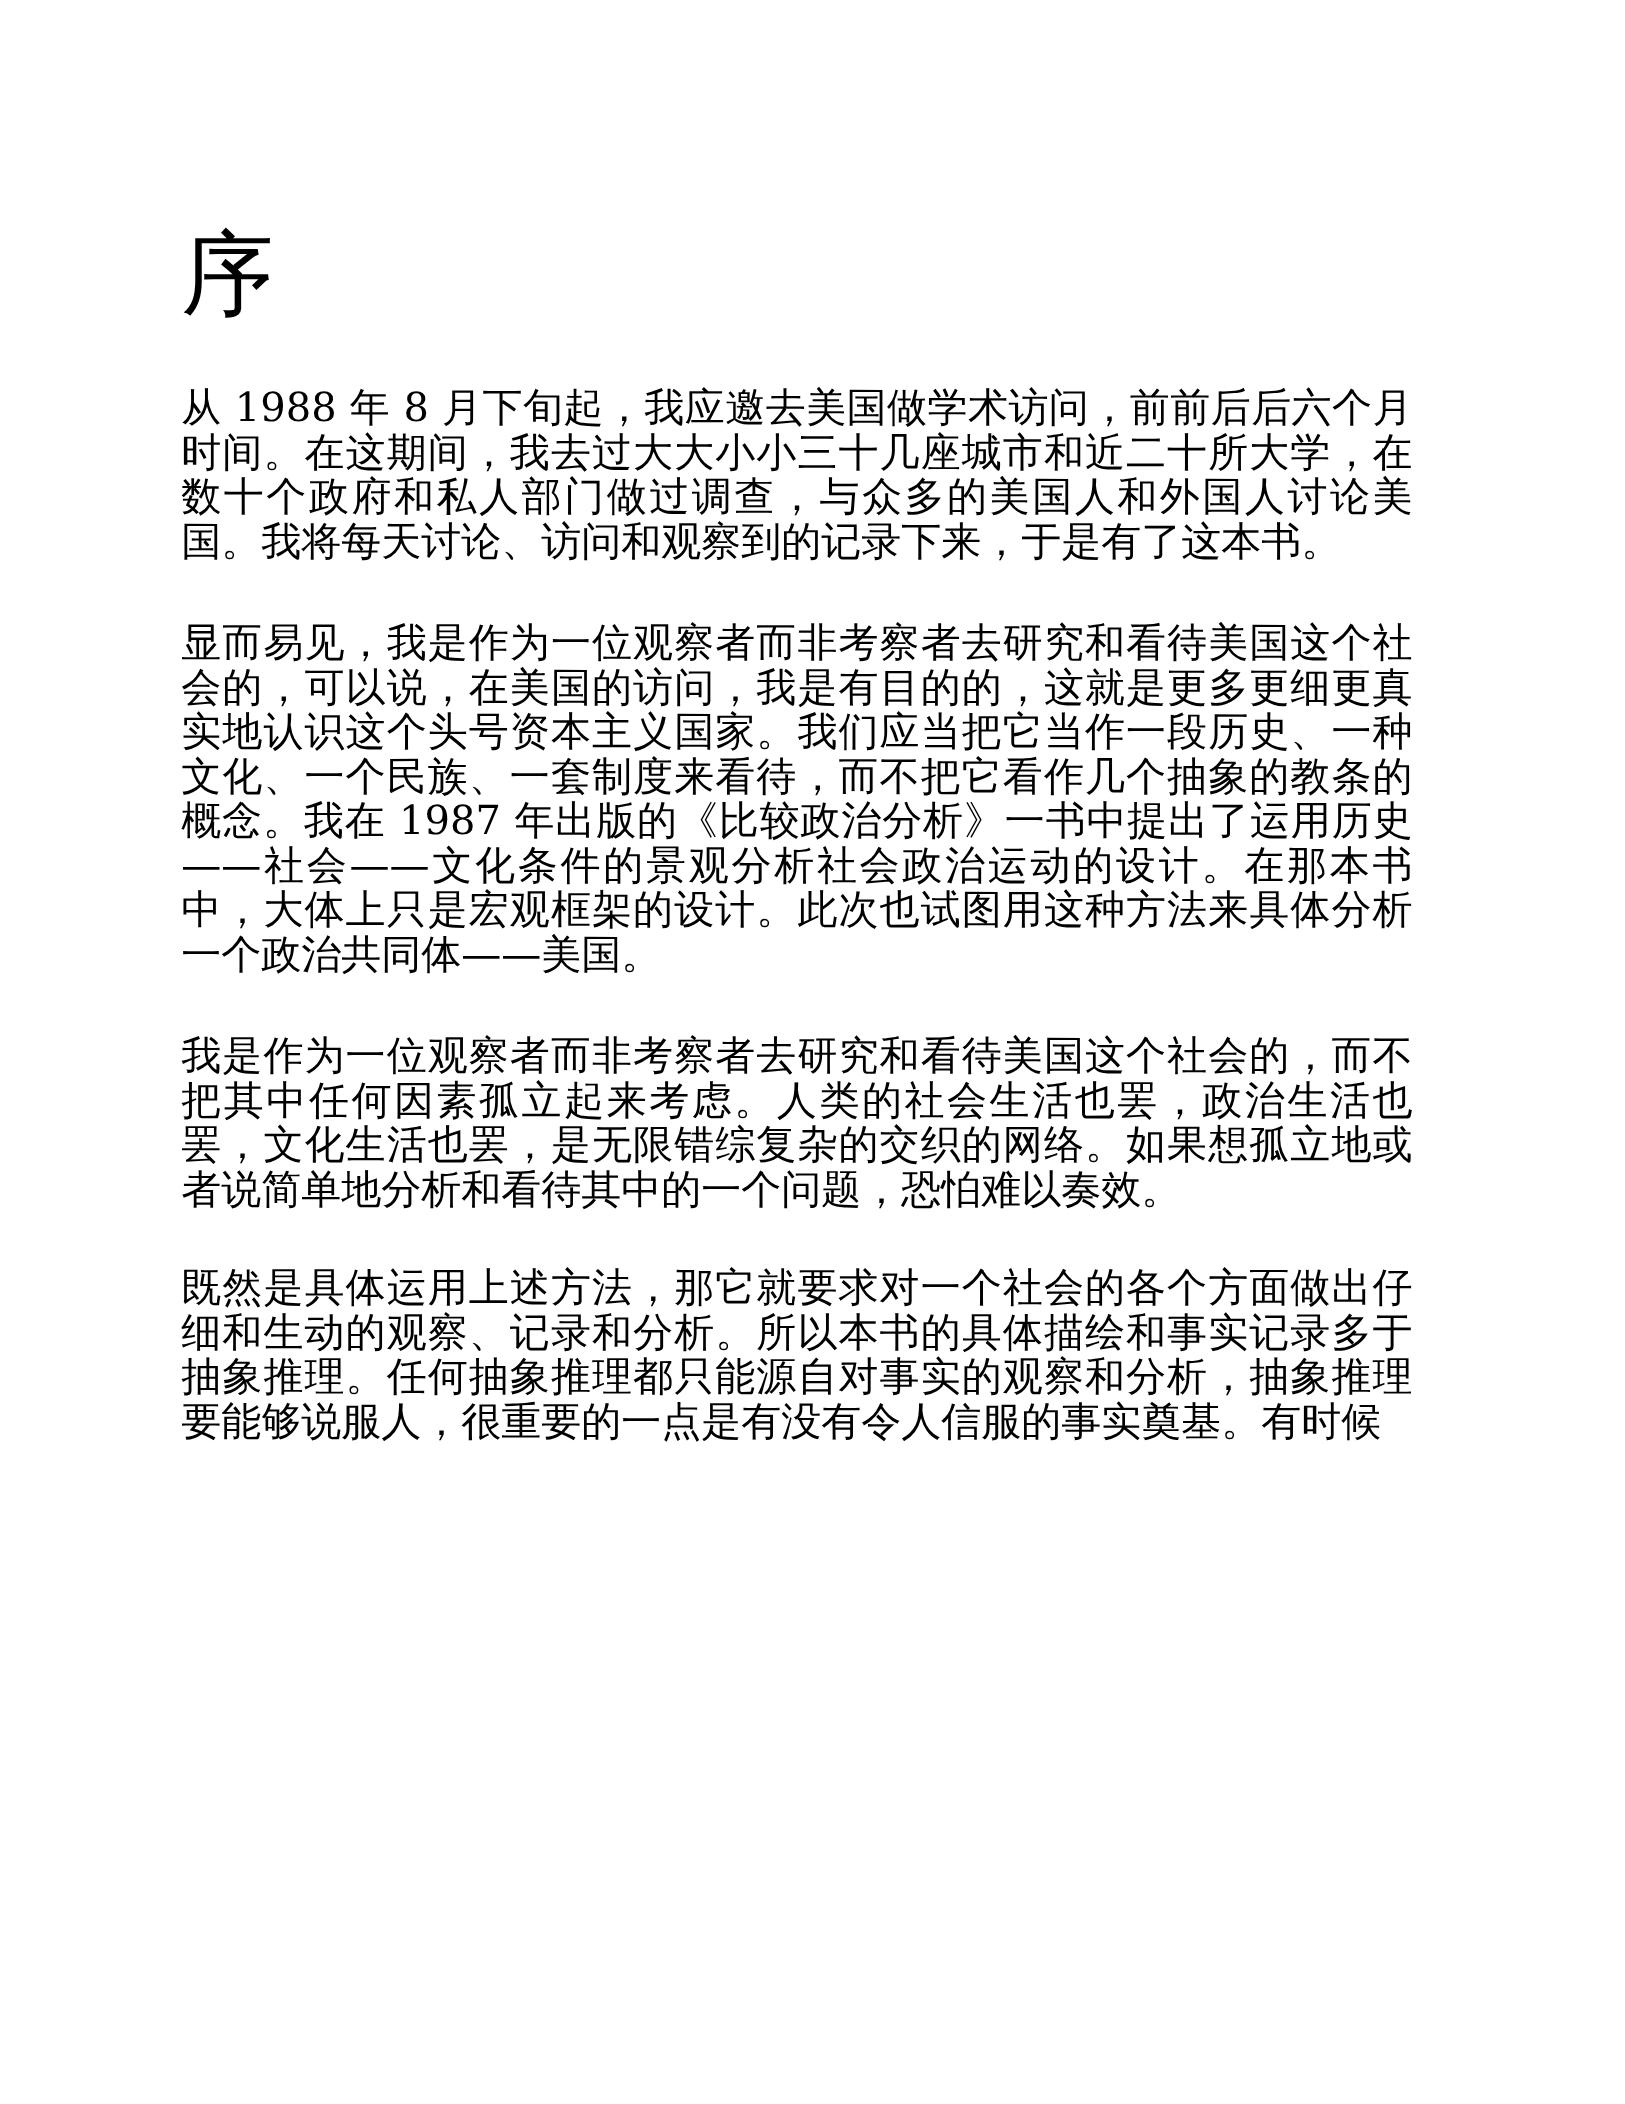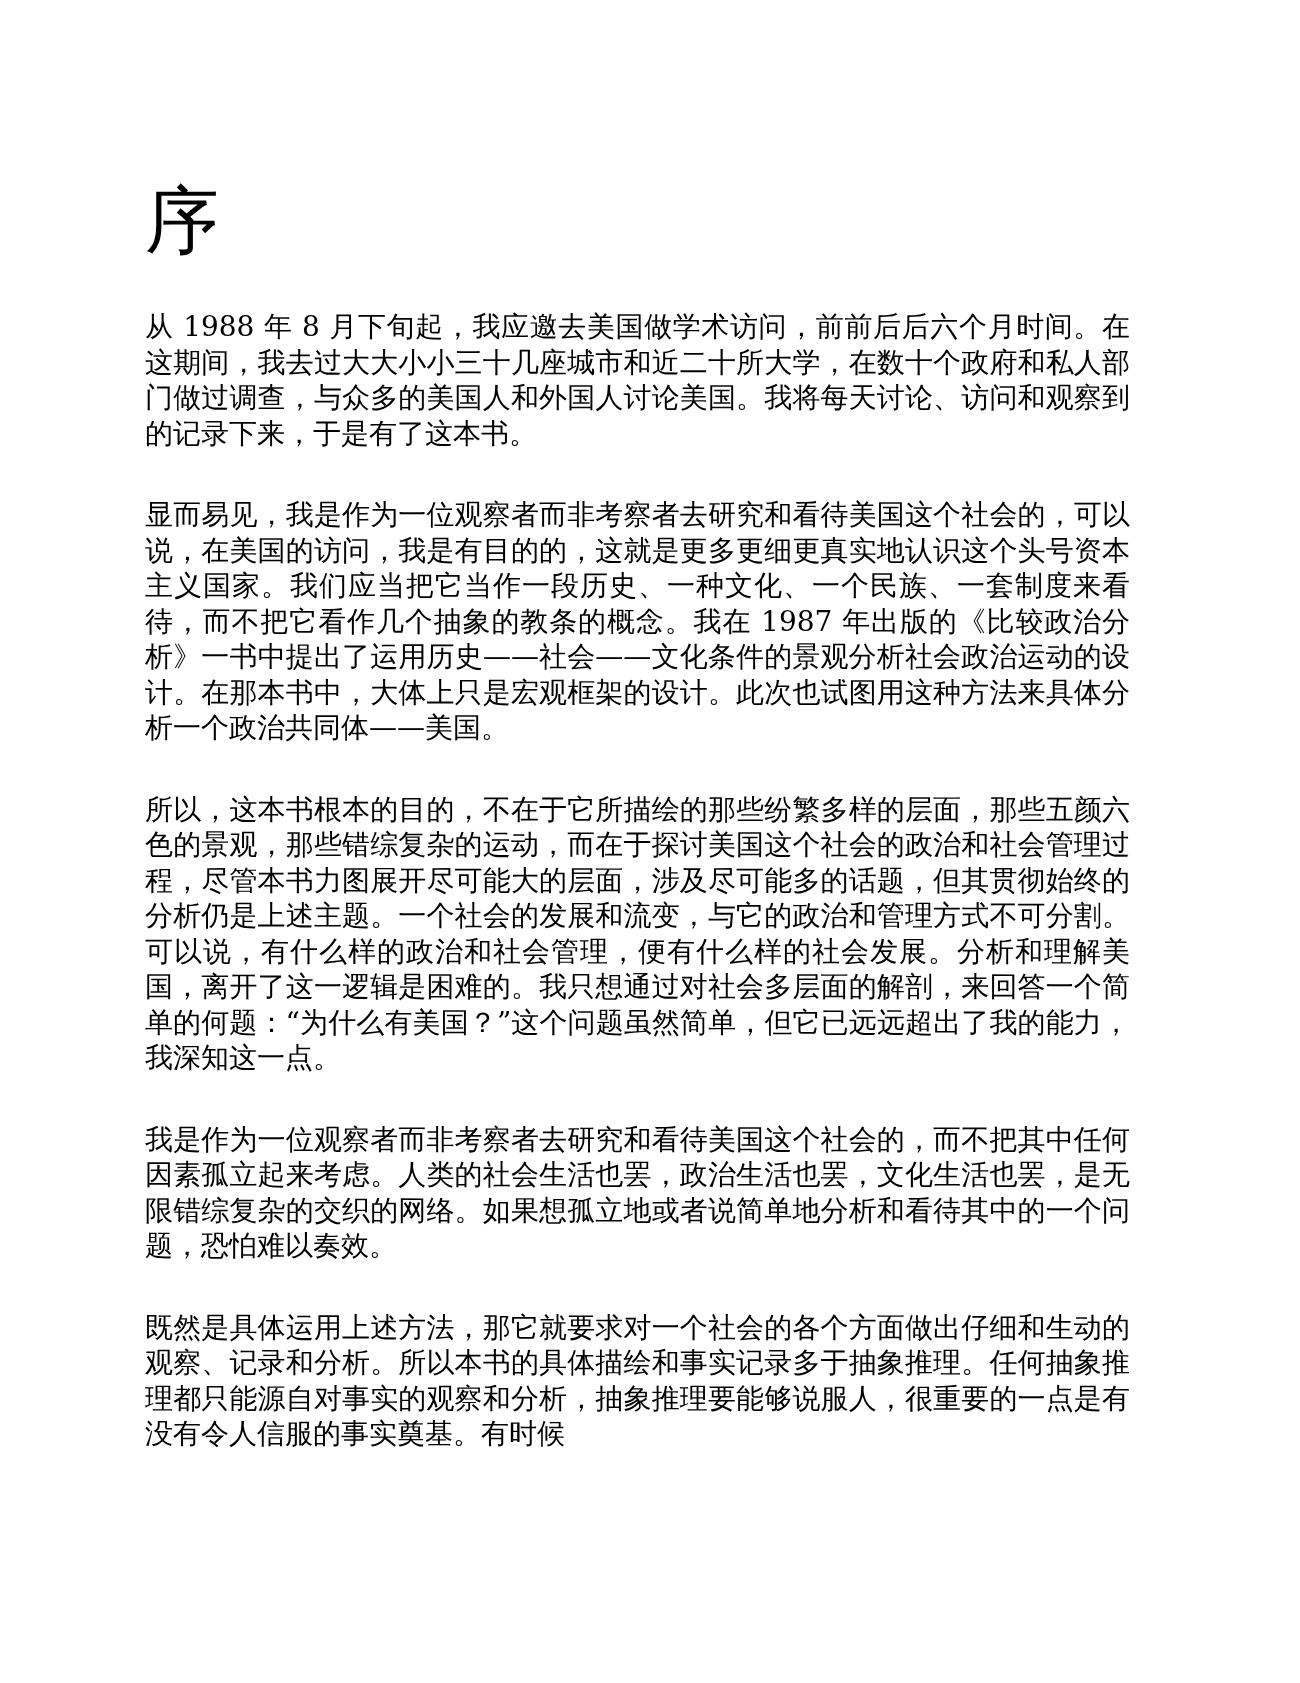--- a/index.html
+++ b/index.html
@@ -23,37 +23,37 @@
   .page-title {
     font-family: "DejaVu Serif", "Liberation Serif", serif;
     font-size: 74px;
     font-weight: 400;
     line-height: 1;
     margin: 0 0 52px 0;
     letter-spacing: 0;
   }
   .body-text p {
     font-family: "DejaVu Serif", "Liberation Serif", serif;
-    font-size: 28px;
+    font-size: 32px;
     line-height: 35.5px;
     margin: 0 0 46px 0;
     text-align: justify;
     text-justify: inter-ideograph;
     word-break: break-all;
   }
   .body-text p:last-child {
     margin-bottom: 0;
+    font-family: Liberation Mono, monospace;
   }
 </style>
 </head>
 <body>
 
 <main class="page">
   <h1 class="page-title">序</h1>
 
   <div class="body-text">
     <p>从 1988 年 8 月下旬起，我应邀去美国做学术访问，前前后后六个月时间。在这期间，我去过大大小小三十几座城市和近二十所大学，在数十个政府和私人部门做过调查，与众多的美国人和外国人讨论美国。我将每天讨论、访问和观察到的记录下来，于是有了这本书。</p>
     <p>显而易见，我是作为一位观察者而非考察者去研究和看待美国这个社会的，可以说，在美国的访问，我是有目的的，这就是更多更细更真实地认识这个头号资本主义国家。我们应当把它当作一段历史、一种文化、一个民族、一套制度来看待，而不把它看作几个抽象的教条的概念。我在 1987 年出版的《比较政治分析》一书中提出了运用历史——社会——文化条件的景观分析社会政治运动的设计。在那本书中，大体上只是宏观框架的设计。此次也试图用这种方法来具体分析一个政治共同体——美国。</p>
-    <p>所以，这本书根本的目的，不在于它所描绘的那些纷繁多样的层面，那些五颜六色的景观，那些错综复杂的运动，而在于探讨美国这个社会的政治和社会管理过程，尽管本书力图展开尽可能大的层面，涉及尽可能多的话题，但其贯彻始终的分析仍是上述主题。一个社会的发展和流变，与它的政治和管理方式不可分割。可以说，有什么样的政治和社会管理，便有什么样的社会发展。分析和理解美国，离开了这一逻辑是困难的。我只想通过对社会多层面的解剖，来回答一个简单的何题：“为什么有美国？”这个问题虽然简单，但它已远远超出了我的能力，我深知这一点。</p>
     <p>我是作为一位观察者而非考察者去研究和看待美国这个社会的，而不把其中任何因素孤立起来考虑。人类的社会生活也罢，政治生活也罢，文化生活也罢，是无限错综复杂的交织的网络。如果想孤立地或者说简单地分析和看待其中的一个问题，恐怕难以奏效。</p>
     <p>既然是具体运用上述方法，那它就要求对一个社会的各个方面做出仔细和生动的观察、记录和分析。所以本书的具体描绘和事实记录多于抽象推理。任何抽象推理都只能源自对事实的观察和分析，抽象推理要能够说服人，很重要的一点是有没有令人信服的事实奠基。有时候</p>
   </div>
 </main>
 
 </body></html>

